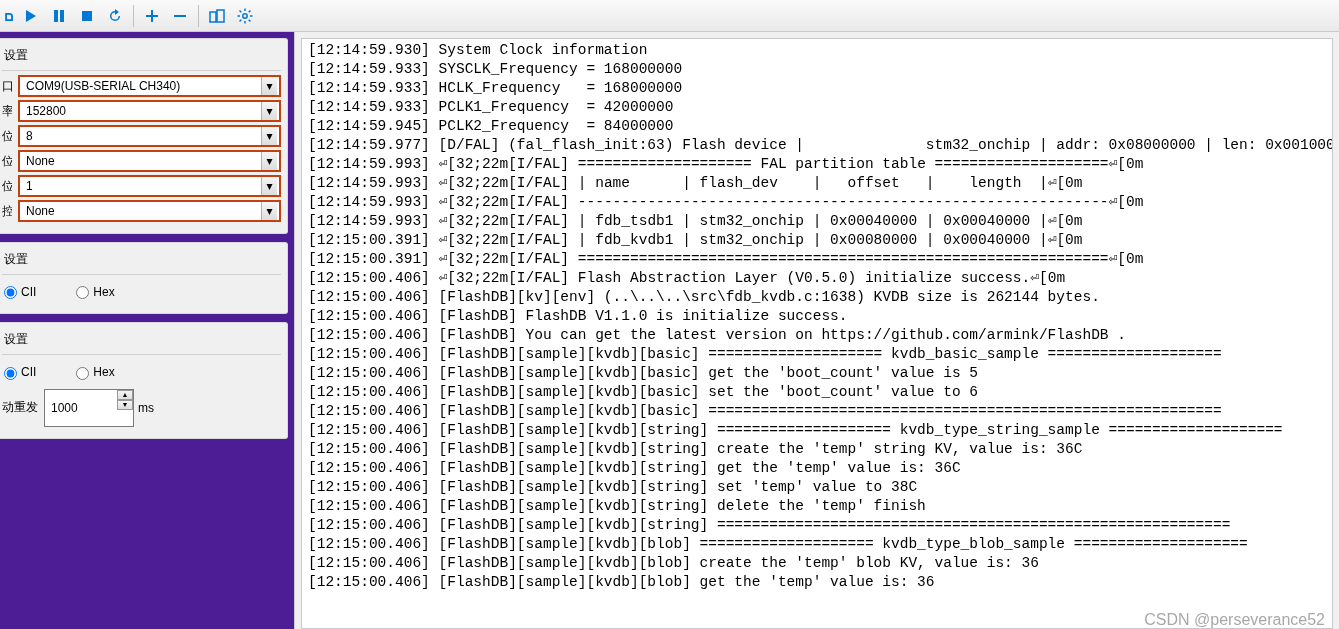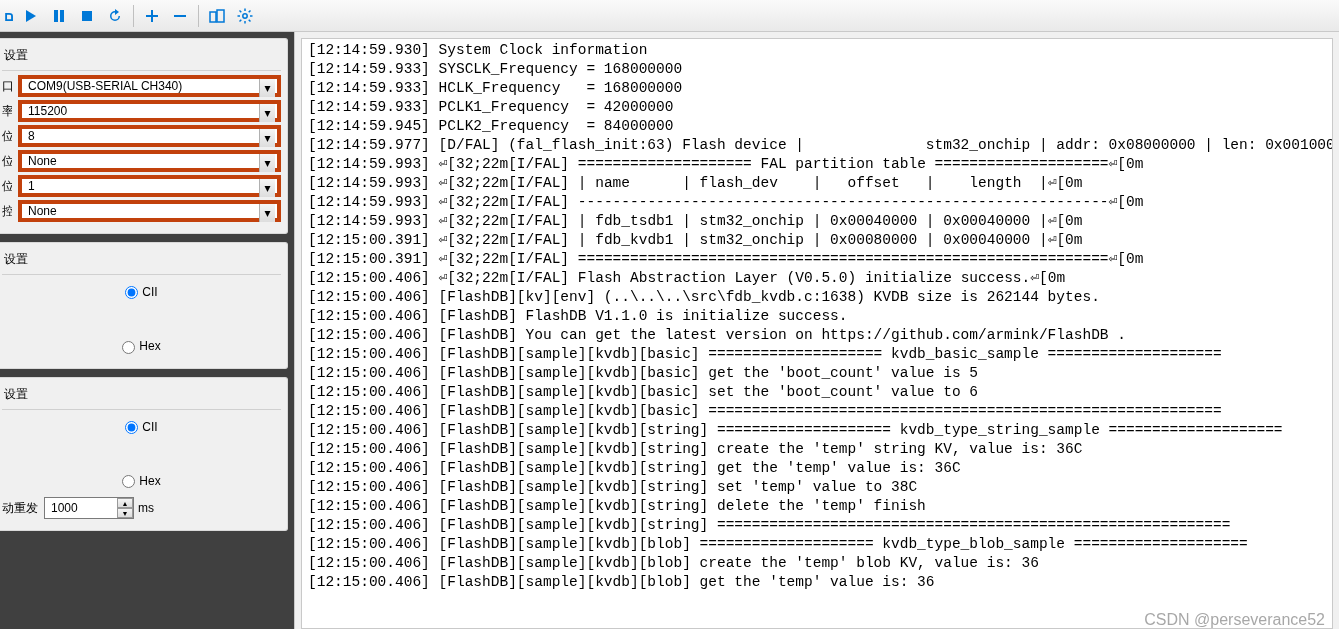--- a/index.html
+++ b/index.html
@@ -26,57 +26,57 @@
     display: flex; align-items: center; justify-content: center;
     border: 1px solid transparent;
     border-radius: 3px;
     cursor: pointer;
   }
   .tsep { width:1px; height:22px; background:#c0c0c0; margin:0 3px;}
   svg { display:block; }
   .mainrow { display:flex; height: calc(629px - 32px); }
   .leftpanel {
     width: 295px;
-    background: #404040;
+    background: #4c1d95;
     border-right: 1px solid #c9c9c9;
     padding: 6px 6px 6px 0;
     overflow: hidden;
   }
   .group-title {
     font-size: 12px;
     padding: 4px 2px 6px 2px;
     color: #000;
     border-bottom: 1px solid #d0d0d0;
     margin-bottom: 4px;
   }
   .group { border:1px solid #d9d9d9; border-left:none; border-radius:0 3px 3px 0; margin-bottom:8px; padding:4px 6px 8px 2px; background:#f0f0f0;}
   .row { display:flex; align-items:center; gap:6px; margin:3px 0; }
   .row label { width:10px; white-space:nowrap; overflow:hidden; }
   .combo {
     flex:1;
     height:22px;
-    border:4px solid #c2410c;
+    border:2px solid #c2410c;
     background:#fff;
-    display:flex; justify-content:space-between;
+    display:flex; align-items:center; justify-content:space-between;
     padding:0 2px 0 6px;
     font-size:12px;
   }
   .combo .drop {
     width:16px; height:18px;
     border-left:1px solid #b0b0b0;
     display:flex; align-items:center; justify-content:center;
     background:linear-gradient(#f5f5f5,#ddd);
   }
-  .radio-row { display:flex; gap:40px; padding:6px 2px; align-items:center;flex-direction:column; }
+  .radio-row { display:flex; gap:40px; padding:6px 2px; align-items:center; }
   .chk-row { padding:4px 2px; }
   .spin {
     display:flex; align-items:center; gap:4px;
   }
   .spin input {
-    width:90px; height:22px; border:1px solid #7a7a7a; padding:0 20px 0 6px; font-size:12px;
+    width:90px; height:38px; border:1px solid #7a7a7a; padding:0 20px 0 6px; font-size:12px;
   }
   .spin .unit { }
   .spinwrap{position:relative; display:inline-block;}
   .spinbtns{position:absolute; right:1px; top:1px; width:16px; height:20px; display:flex; flex-direction:column;}
   .spinbtns div{flex:1;border:1px solid #999;background:linear-gradient(#f5f5f5,#ddd);font-size:7px;display:flex;align-items:center;justify-content:center;cursor:pointer;}
 
   .console {
     flex:1;
     background:#fff;
     border:1px solid #c9c9c9;
@@ -169,21 +169,21 @@
       <div class="row">
         <label>口</label>
         <div class="combo">
             <span>COM9(USB-SERIAL CH340)</span>
             <span class="drop">▾</span>
           </div>
       </div>
       <div class="row">
         <label>率</label>
         <div class="combo">
-            <span>115200</span>
+            <span>152800</span>
             <span class="drop">▾</span>
           </div>
       </div>
       <div class="row">
         <label>位</label>
         <div class="combo">
             <span>8</span>
             <span class="drop">▾</span>
           </div>
       </div>

